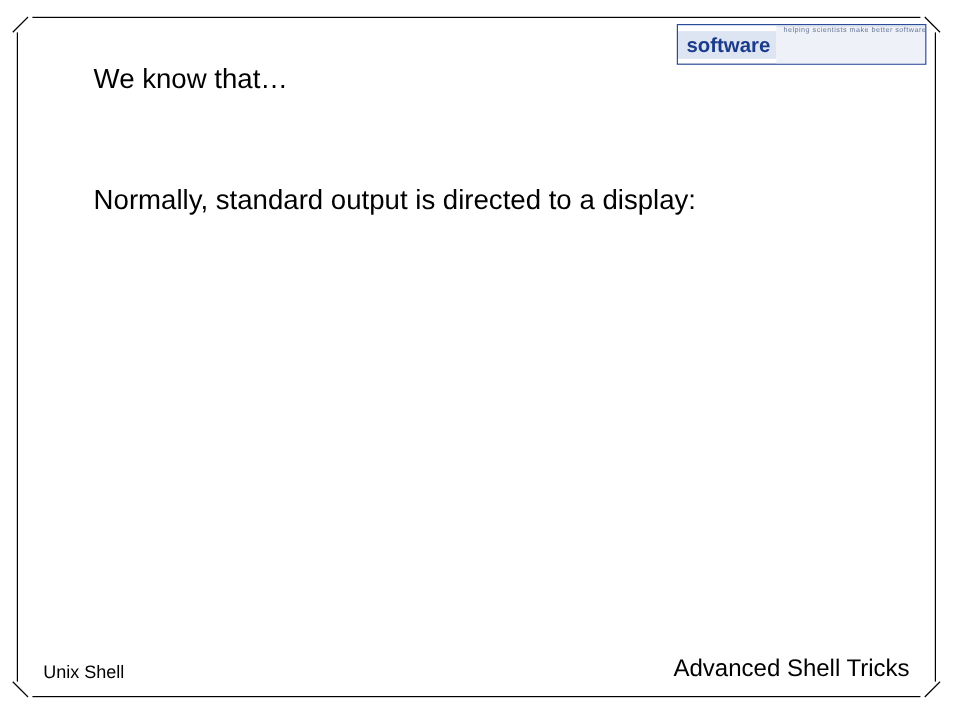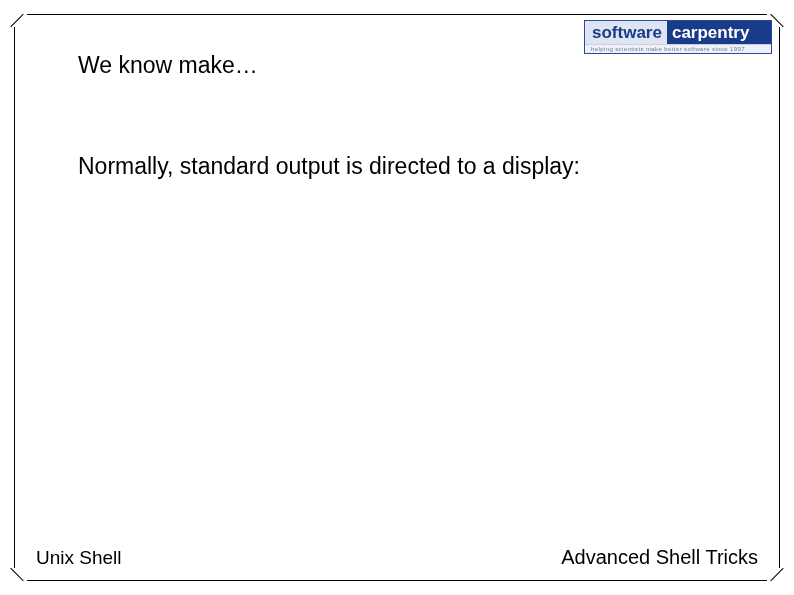--- a/index.html
+++ b/index.html
@@ -39,25 +39,25 @@
   }
   .mask-tl { top: 13px; left: 13px; }
   .mask-tr { top: 13px; right: 13px; }
   .mask-bl { bottom: 13px; left: 13px; }
   .mask-br { bottom: 13px; right: 13px; }
 
   .logo {
     position: absolute;
     top: 20px;
     right: 22px;
-    width: 188px;
+    width: 208px;
     height: 34px;
     border: 1px solid #2a4a9a;
     display: flex;
-    flex-direction: column;
+    flex-direction: row;
     background: #fff;
     overflow: hidden;
   }
   .logo-top {
     display: flex;
     flex: 1;
     align-items: center;
     font-size: 17px;
     font-weight: bold;
     line-height: 1;
@@ -97,21 +97,21 @@
     top: 113px;
     left: 78px;
     font-size: 23px;
     color: #000;
     margin-top: 40px;
   }
   .footer-left {
     position: absolute;
     bottom: 26px;
     left: 36px;
-    font-size: 19px;
+    font-size: 15px;
     color: #000;
   }
   .footer-right {
     position: absolute;
     bottom: 26px;
     right: 36px;
     font-size: 20px;
     color: #000;
   }
 </style>
@@ -124,22 +124,21 @@
 <div class="mask mask-bl"></div>
 <div class="mask mask-br"></div>
 <div class="diag diag-tl"></div>
 <div class="diag diag-tr"></div>
 <div class="diag diag-bl"></div>
 <div class="diag diag-br"></div>
 
 <div class="logo">
   <div class="logo-top">
     <span class="logo-left">software</span>
-    <span class="logo-right">carpentry</span>
   </div>
   <div class="logo-sub">helping scientists make better software since 1997</div>
 </div>
 
-<div class="line1">We know make…</div>
+<div class="line1">We know that…</div>
 <div class="line2">Normally, standard output is directed to a display:</div>
 
 <div class="footer-left">Unix Shell</div>
 <div class="footer-right">Advanced Shell Tricks</div>
 
 </body></html>

